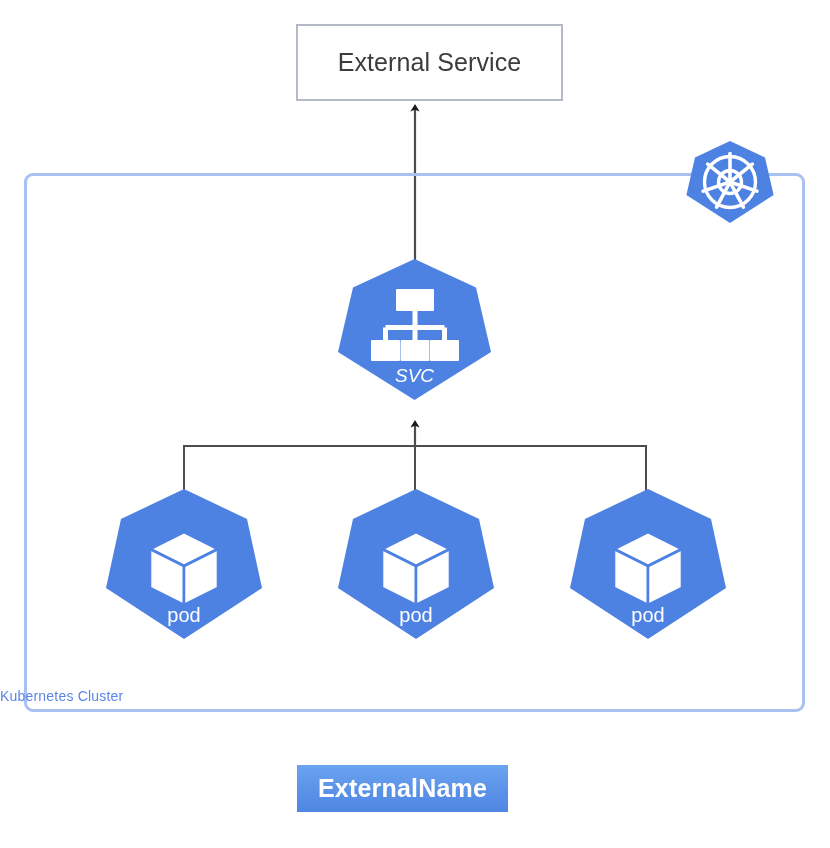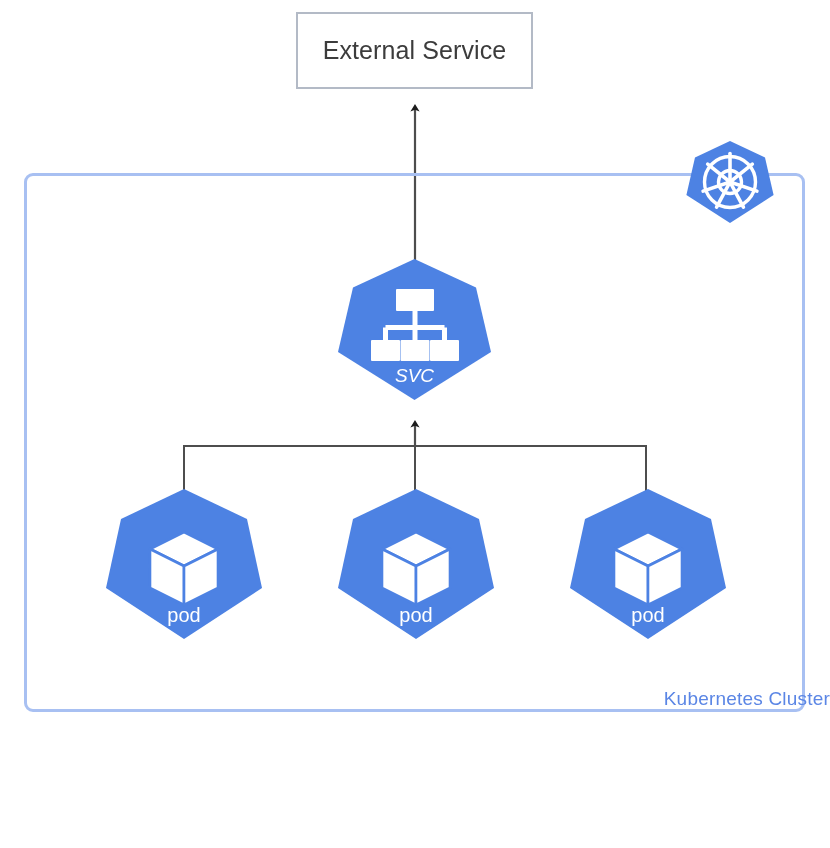--- a/index.html
+++ b/index.html
@@ -29,22 +29,22 @@
     left: 0;
     top: 0;
     width: 830px;
     height: 848px;
   }
 
   
   .external-service-box {
     position: absolute;
     left: 296px;
-    top: 12px;
-    width: 237px;
+    top: 24px;
+    width: 267px;
     height: 77px;
     border: 2px solid #b3bac6;
     background: #ffffff;
     box-sizing: border-box;
     display: flex;
     align-items: center;
     justify-content: center;
   }
   .external-service-label {
     font-size: 25px;
@@ -64,22 +64,22 @@
     border: 3px solid #a8c0f2;
     border-radius: 9px;
     box-sizing: border-box;
     background: transparent;
   }
   .cluster-label {
     position: absolute;
     left: 0;
     top: 688px;
     width: 830px;
-    text-align: right;
-    font-size: 19px;
+    text-align: left;
+    font-size: 14px;
     color: #5b86e5;
     font-family: "Liberation Sans", sans-serif;
     letter-spacing: 0.2px;
   }
 
   
   .node {
     position: absolute;
   }
   .node-svg {
@@ -228,14 +228,17 @@
       <polygon points="79,1 142,31 157,100 79,151 1,100 16,31" fill="#4d82e3"></polygon>
       <g fill="#ffffff" stroke="#4d82e3" stroke-width="2.6" stroke-linejoin="round">
         <polygon points="79,44 113,61 79,78 45,61"></polygon>
         <polygon points="45,61 79,78 79,117 45,100"></polygon>
         <polygon points="113,61 113,100 79,117 79,78"></polygon>
       </g>
       <text class="node-caption" x="79" y="134" text-anchor="middle" font-size="20">pod</text>
     </svg>
   </div>
 
+  <div class="externalname-badge">
+    <span class="externalname-label">ExternalName</span>
+  </div>
 
 </div>
 
 </body></html>

